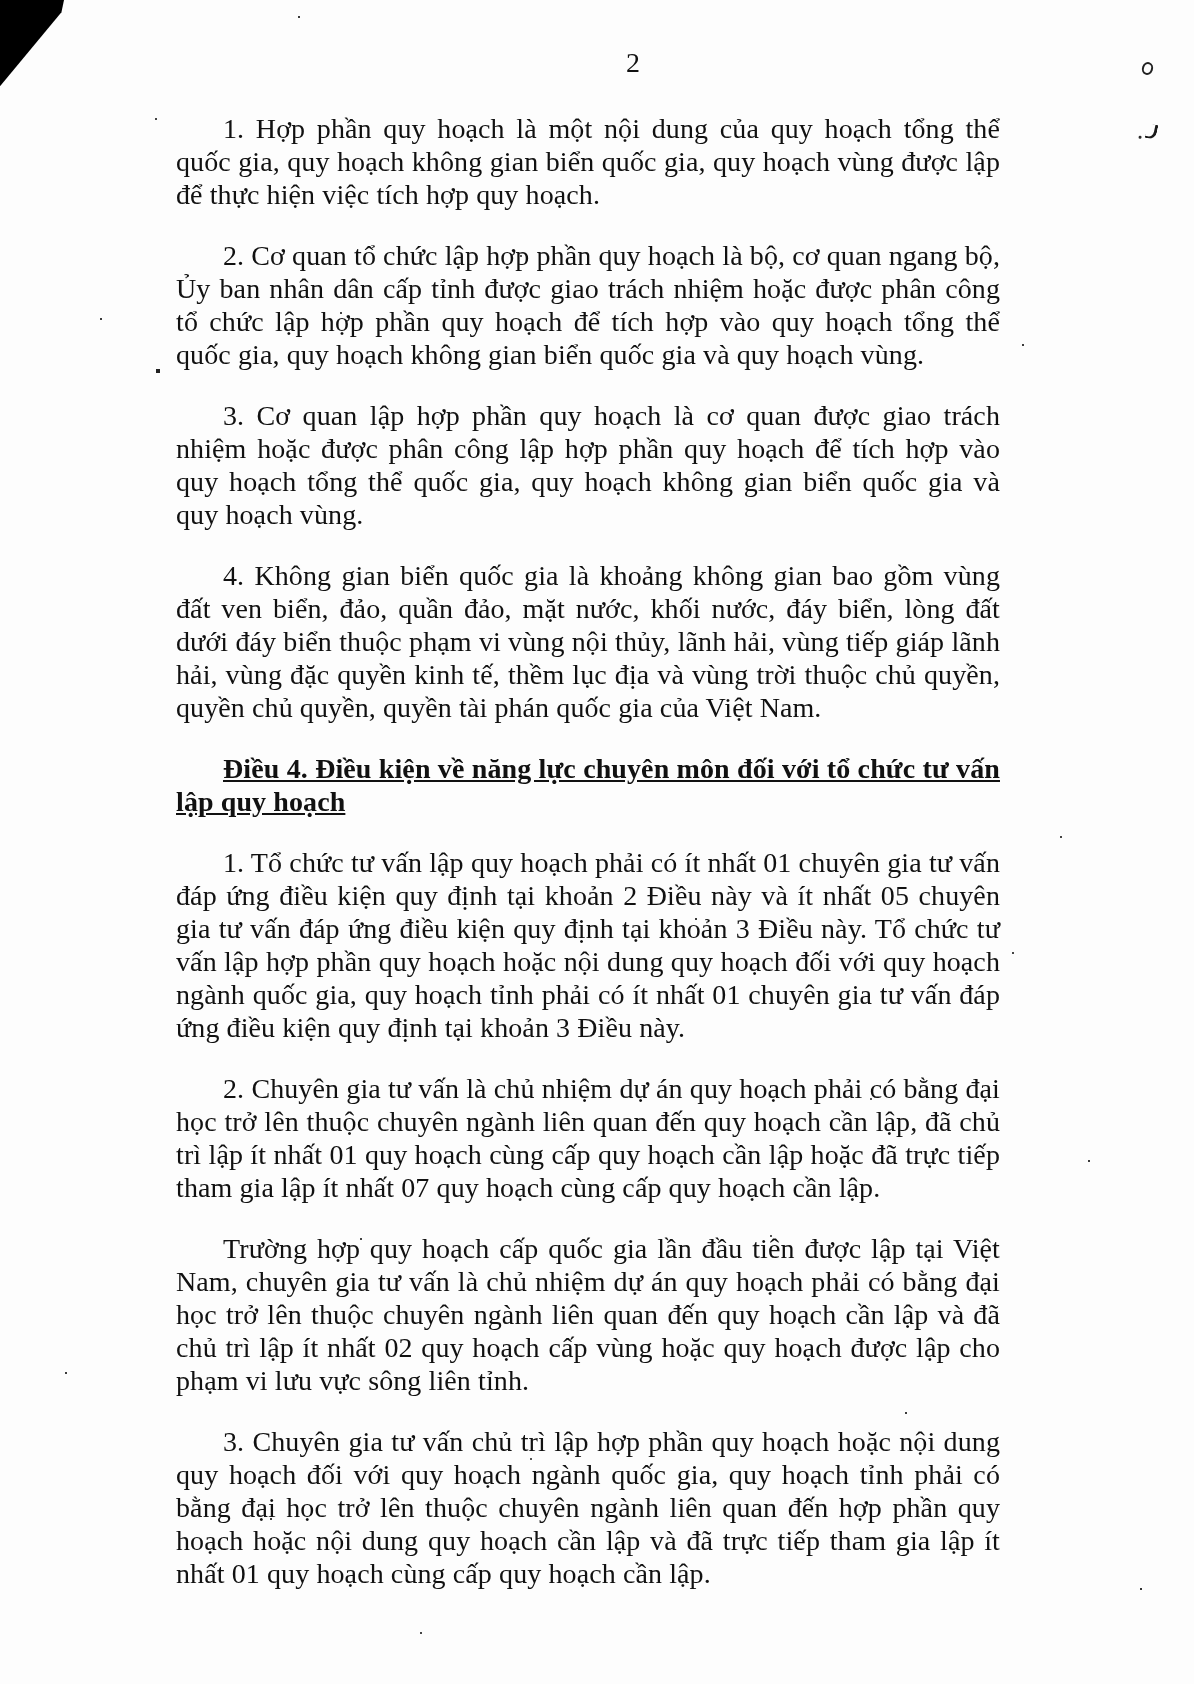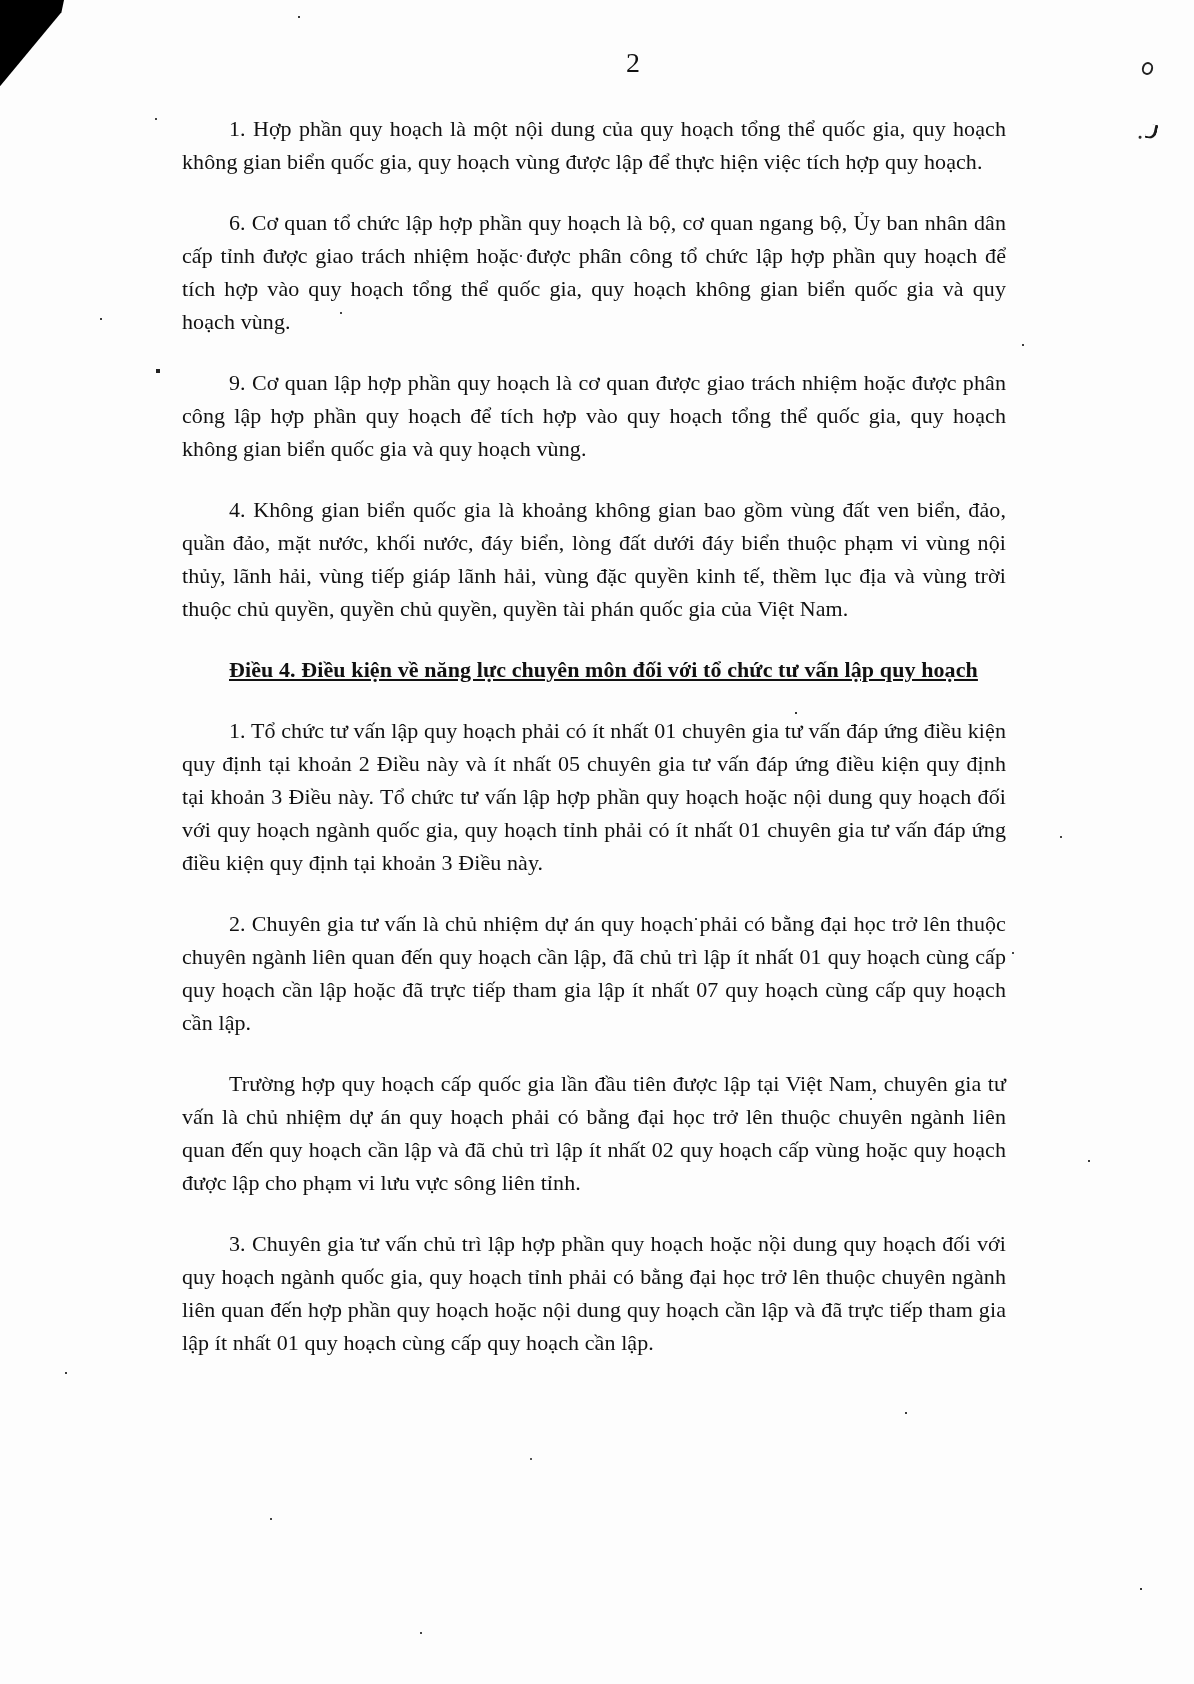--- a/index.html
+++ b/index.html
@@ -32,24 +32,24 @@
   }
   .page-number {
     position: absolute;
     top: 48px;
     left: 626px;
     font-size: 28px;
     line-height: 30px;
   }
   .body-text {
     position: absolute;
-    left: 182px;
+    left: 176px;
     top: 112px;
     width: 824px;
-    font-size: 22px;
+    font-size: 28px;
     line-height: 33px;
     text-align: justify;
     letter-spacing: 0.1px;
   }
   .para {
     margin: 0 0 28px 0;
     text-indent: 47px;
   }
   .para.heading {
     font-weight: bold;
@@ -125,22 +125,22 @@
 <body>
 
 <div class="scan-page">
 
   <div class="corner-fold"></div>
 
   <div class="page-number">2</div>
 
   <div class="body-text">
     <p class="para">1. Hợp phần quy hoạch là một nội dung của quy hoạch tổng thể quốc gia, quy hoạch không gian biển quốc gia, quy hoạch vùng được lập để thực hiện việc tích hợp quy hoạch.</p>
-    <p class="para">6. Cơ quan tổ chức lập hợp phần quy hoạch là bộ, cơ quan ngang bộ, Ủy ban nhân dân cấp tỉnh được giao trách nhiệm hoặc được phân công tổ chức lập hợp phần quy hoạch để tích hợp vào quy hoạch tổng thể quốc gia, quy hoạch không gian biển quốc gia và quy hoạch vùng.</p>
-    <p class="para">9. Cơ quan lập hợp phần quy hoạch là cơ quan được giao trách nhiệm hoặc được phân công lập hợp phần quy hoạch để tích hợp vào quy hoạch tổng thể quốc gia, quy hoạch không gian biển quốc gia và quy hoạch vùng.</p>
+    <p class="para">2. Cơ quan tổ chức lập hợp phần quy hoạch là bộ, cơ quan ngang bộ, Ủy ban nhân dân cấp tỉnh được giao trách nhiệm hoặc được phân công tổ chức lập hợp phần quy hoạch để tích hợp vào quy hoạch tổng thể quốc gia, quy hoạch không gian biển quốc gia và quy hoạch vùng.</p>
+    <p class="para">3. Cơ quan lập hợp phần quy hoạch là cơ quan được giao trách nhiệm hoặc được phân công lập hợp phần quy hoạch để tích hợp vào quy hoạch tổng thể quốc gia, quy hoạch không gian biển quốc gia và quy hoạch vùng.</p>
     <p class="para">4. Không gian biển quốc gia là khoảng không gian bao gồm vùng đất ven biển, đảo, quần đảo, mặt nước, khối nước, đáy biển, lòng đất dưới đáy biển thuộc phạm vi vùng nội thủy, lãnh hải, vùng tiếp giáp lãnh hải, vùng đặc quyền kinh tế, thềm lục địa và vùng trời thuộc chủ quyền, quyền chủ quyền, quyền tài phán quốc gia của Việt Nam.</p>
     <p class="para heading">Điều 4. Điều kiện về năng lực chuyên môn đối với tổ chức tư vấn lập quy hoạch</p>
     <p class="para">1. Tổ chức tư vấn lập quy hoạch phải có ít nhất 01 chuyên gia tư vấn đáp ứng điều kiện quy định tại khoản 2 Điều này và ít nhất 05 chuyên gia tư vấn đáp ứng điều kiện quy định tại khoản 3 Điều này. Tổ chức tư vấn lập hợp phần quy hoạch hoặc nội dung quy hoạch đối với quy hoạch ngành quốc gia, quy hoạch tỉnh phải có ít nhất 01 chuyên gia tư vấn đáp ứng điều kiện quy định tại khoản 3 Điều này.</p>
     <p class="para">2. Chuyên gia tư vấn là chủ nhiệm dự án quy hoạch phải có bằng đại học trở lên thuộc chuyên ngành liên quan đến quy hoạch cần lập, đã chủ trì lập ít nhất 01 quy hoạch cùng cấp quy hoạch cần lập hoặc đã trực tiếp tham gia lập ít nhất 07 quy hoạch cùng cấp quy hoạch cần lập.</p>
     <p class="para">Trường hợp quy hoạch cấp quốc gia lần đầu tiên được lập tại Việt Nam, chuyên gia tư vấn là chủ nhiệm dự án quy hoạch phải có bằng đại học trở lên thuộc chuyên ngành liên quan đến quy hoạch cần lập và đã chủ trì lập ít nhất 02 quy hoạch cấp vùng hoặc quy hoạch được lập cho phạm vi lưu vực sông liên tỉnh.</p>
     <p class="para">3. Chuyên gia tư vấn chủ trì lập hợp phần quy hoạch hoặc nội dung quy hoạch đối với quy hoạch ngành quốc gia, quy hoạch tỉnh phải có bằng đại học trở lên thuộc chuyên ngành liên quan đến hợp phần quy hoạch hoặc nội dung quy hoạch cần lập và đã trực tiếp tham gia lập ít nhất 01 quy hoạch cùng cấp quy hoạch cần lập.</p>
   </div>
 
   <div class="noise-dots"></div>
   <div class="speck-ring"></div>

